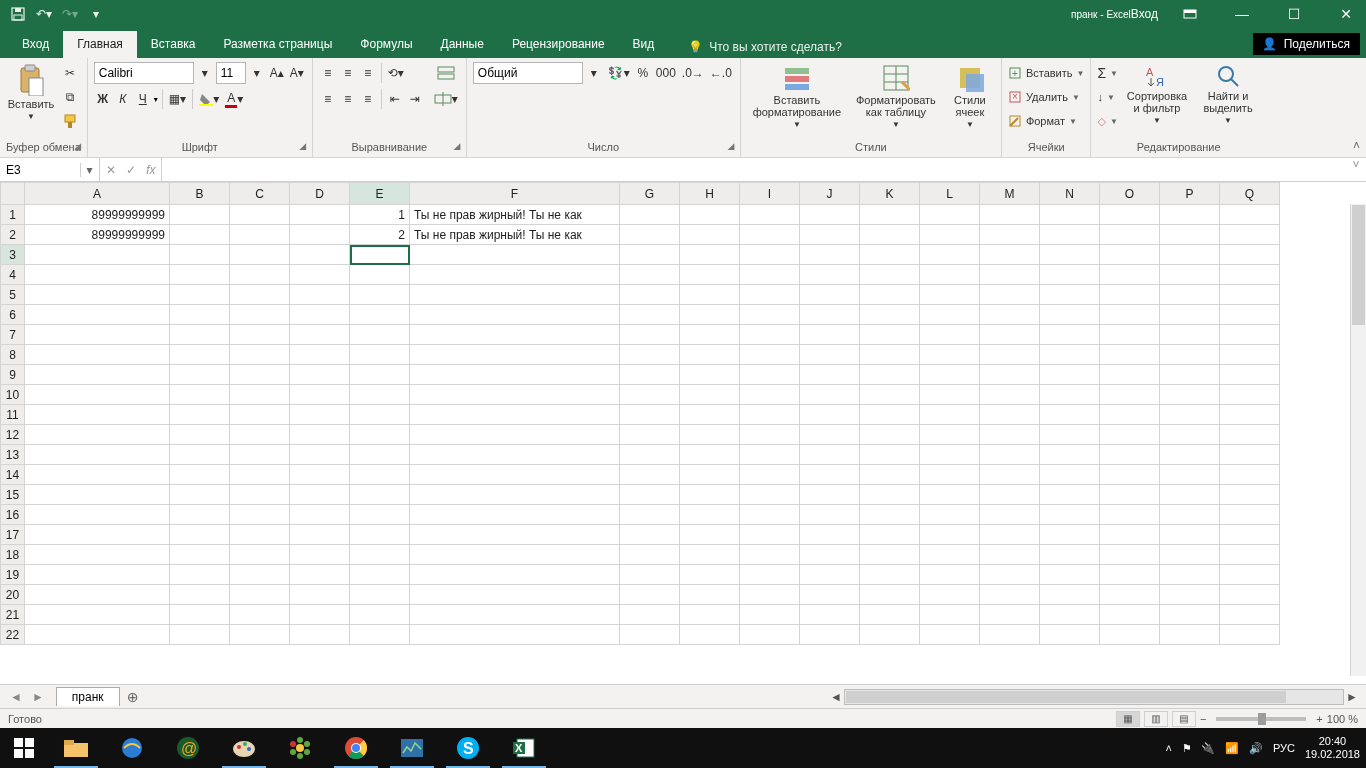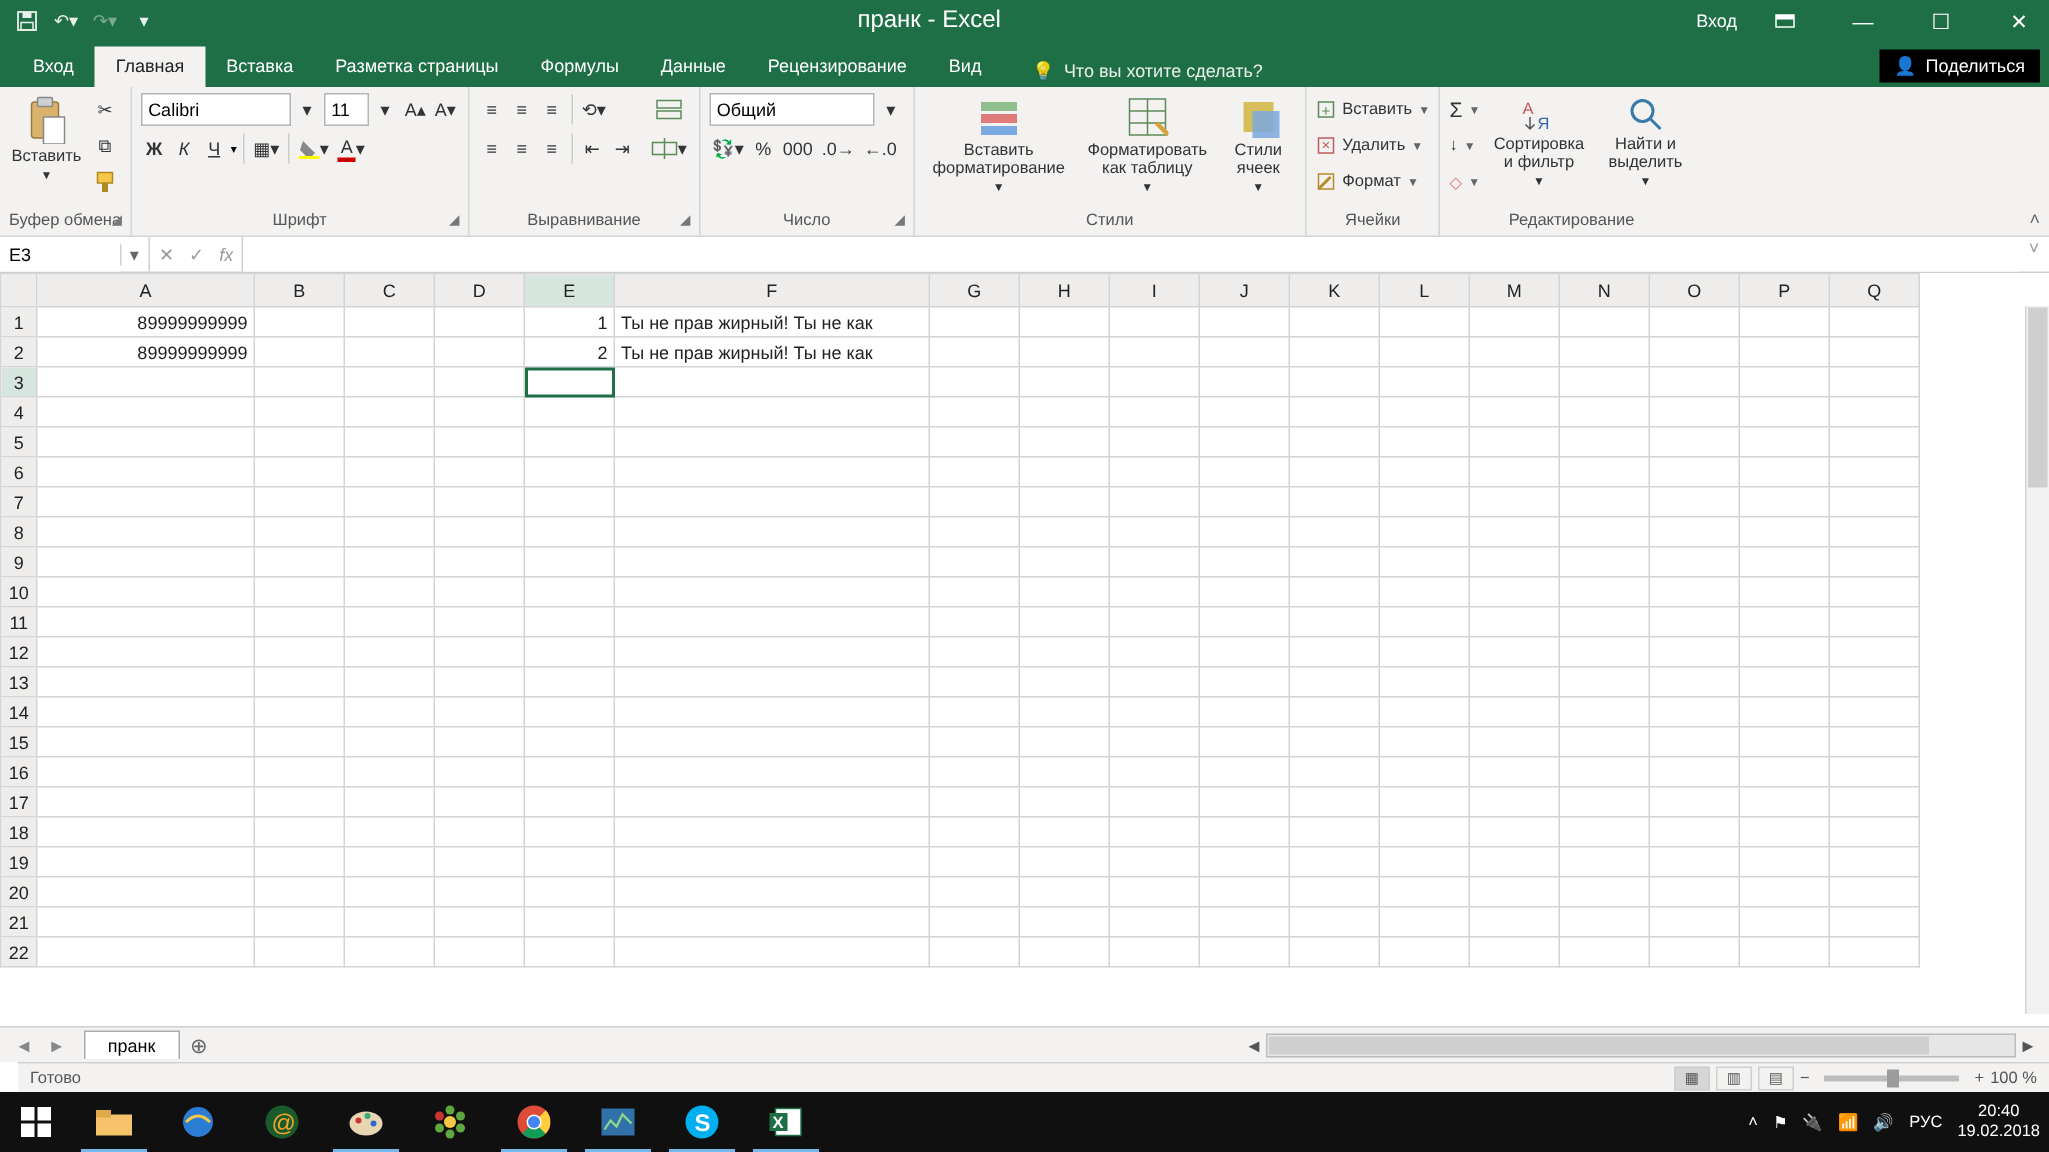--- a/index.html
+++ b/index.html
@@ -2,21 +2,21 @@
 <html><head>
 <meta charset="utf-8">
 <style>
 * { margin:0; padding:0; box-sizing:border-box; font-family:"Segoe UI",Tahoma,Arial,sans-serif; }
 body { width:1366px; height:768px; overflow:hidden; background:#fff; font-size:12px; position:relative; }
 
 
 .titlebar { background:#1e6f46; height:28px; display:flex; align-items:center; color:#fff; }
 .titlebar .qat { display:flex; gap:2px; padding-left:6px; }
 .titlebar .qat .btn { width:24px; height:24px; display:flex; align-items:center; justify-content:center; opacity:.9; }
-.titlebar .title { flex:1; text-align:center; font-size:16px; }
+.titlebar .title { flex:1; text-align:right; font-size:10px; }
 .titlebar .right { display:flex; gap:12px; align-items:center; }
 .titlebar .right .wbtn { width:40px; text-align:center; font-size:14px; }
 
 
 .ribbon-tabs { background:#1e6f46; height:30px; display:flex; align-items:flex-end; padding-left:8px; color:#fff; position:relative; }
 .ribbon-tabs .tab { padding:6px 14px 7px 14px; font-size:12px; cursor:default; }
 .ribbon-tabs .tab.active { background:#f3f2f1; color:#222; }
 .ribbon-tabs .tell { display:flex; align-items:center; gap:6px; margin-left:20px; padding-bottom:4px; opacity:.9; }
 .share { position:absolute; right:6px; bottom:3px; background:#000; color:#fff; padding:4px 10px; display:flex; gap:6px; align-items:center; }
 
@@ -64,21 +64,21 @@
 .sheetbar { position:absolute; bottom:60px; left:0; right:0; height:24px; background:#f3f2f1; border-top:1px solid #cfcfcf; display:flex; align-items:center; }
 .sheetbar .nav { display:flex; gap:10px; padding:0 10px; color:#888; }
 .sheettab { background:#fff; border:1px solid #acacac; border-bottom:none; padding:2px 15px; font-size:12px; margin-left:2px; }
 .sheetbar .add { width:26px; text-align:center; color:#666; font-size:14px; }
 .sheetbar .hscroll { flex:1; display:flex; justify-content:flex-end; align-items:center; padding-right:6px; }
 .hscroll-track { width:500px; height:16px; background:#e6e6e6; border:1px solid #bcbcbc; position:relative; }
 .hscroll-thumb { position:absolute; left:1px; top:1px; height:12px; width:440px; background:#cfcfcf; }
 .hscroll .arr { width:16px; text-align:center; color:#555; }
 
 
-.status { position:absolute; bottom:40px; left:12px; right:0; height:20px; background:#f3f2f1; border-top:1px solid #cfcfcf; display:flex; align-items:center; font-size:11px; color:#555; }
+.status { position:absolute; bottom:40px; left:0; right:0; height:20px; background:#f3f2f1; border-top:1px solid #cfcfcf; display:flex; align-items:center; font-size:11px; color:#555; }
 .status .ready { padding-left:8px; }
 .status .views { margin-left:auto; display:flex; align-items:center; gap:4px; padding-right:8px; }
 .viewbtn { width:24px; height:16px; border:1px solid #cfcfcf; display:flex; align-items:center; justify-content:center; font-size:10px; }
 .viewbtn.active { background:#d6d6d6; }
 .zoom-slider { width:90px; height:4px; background:#bdbdbd; position:relative; margin:0 6px; }
 .zoom-slider .knob { width:8px; height:12px; background:#9c9c9c; position:absolute; left:42px; top:-4px; }
 
 
 .taskbar { position:absolute; bottom:0; left:0; right:0; height:40px; background:#101010; display:flex; align-items:center; }
 .taskbar .tbtn { width:56px; height:40px; display:flex; align-items:center; justify-content:center; position:relative; }
@@ -226,21 +226,21 @@
               <rect x="1" y="4" width="16" height="8" fill="none" stroke="#5b8a5b"></rect>
               <line x1="9" y1="1" x2="9" y2="15" stroke="#5b8a5b"></line>
             </svg>▾</span>
       </div>
     </div>
     <div class="label">Выравнивание</div>
     <div class="dl">◢</div>
   </div>
 
   <div class="grp">
-    <div class="body" style="flex-direction:column;gap:4px">
+    <div class="body" style="flex-direction:row;gap:4px">
       <div class="row">
           <input class="fake" style="width: 110px;" value="Общий">
           <span class="rbtn">▾</span>
         </div>
       <div class="row">
         <span class="rbtn">💱▾</span>
         <span class="rbtn">%</span>
         <span class="rbtn">000</span>
         <span class="rbtn">.0→</span>
         <span class="rbtn">←.0</span>

